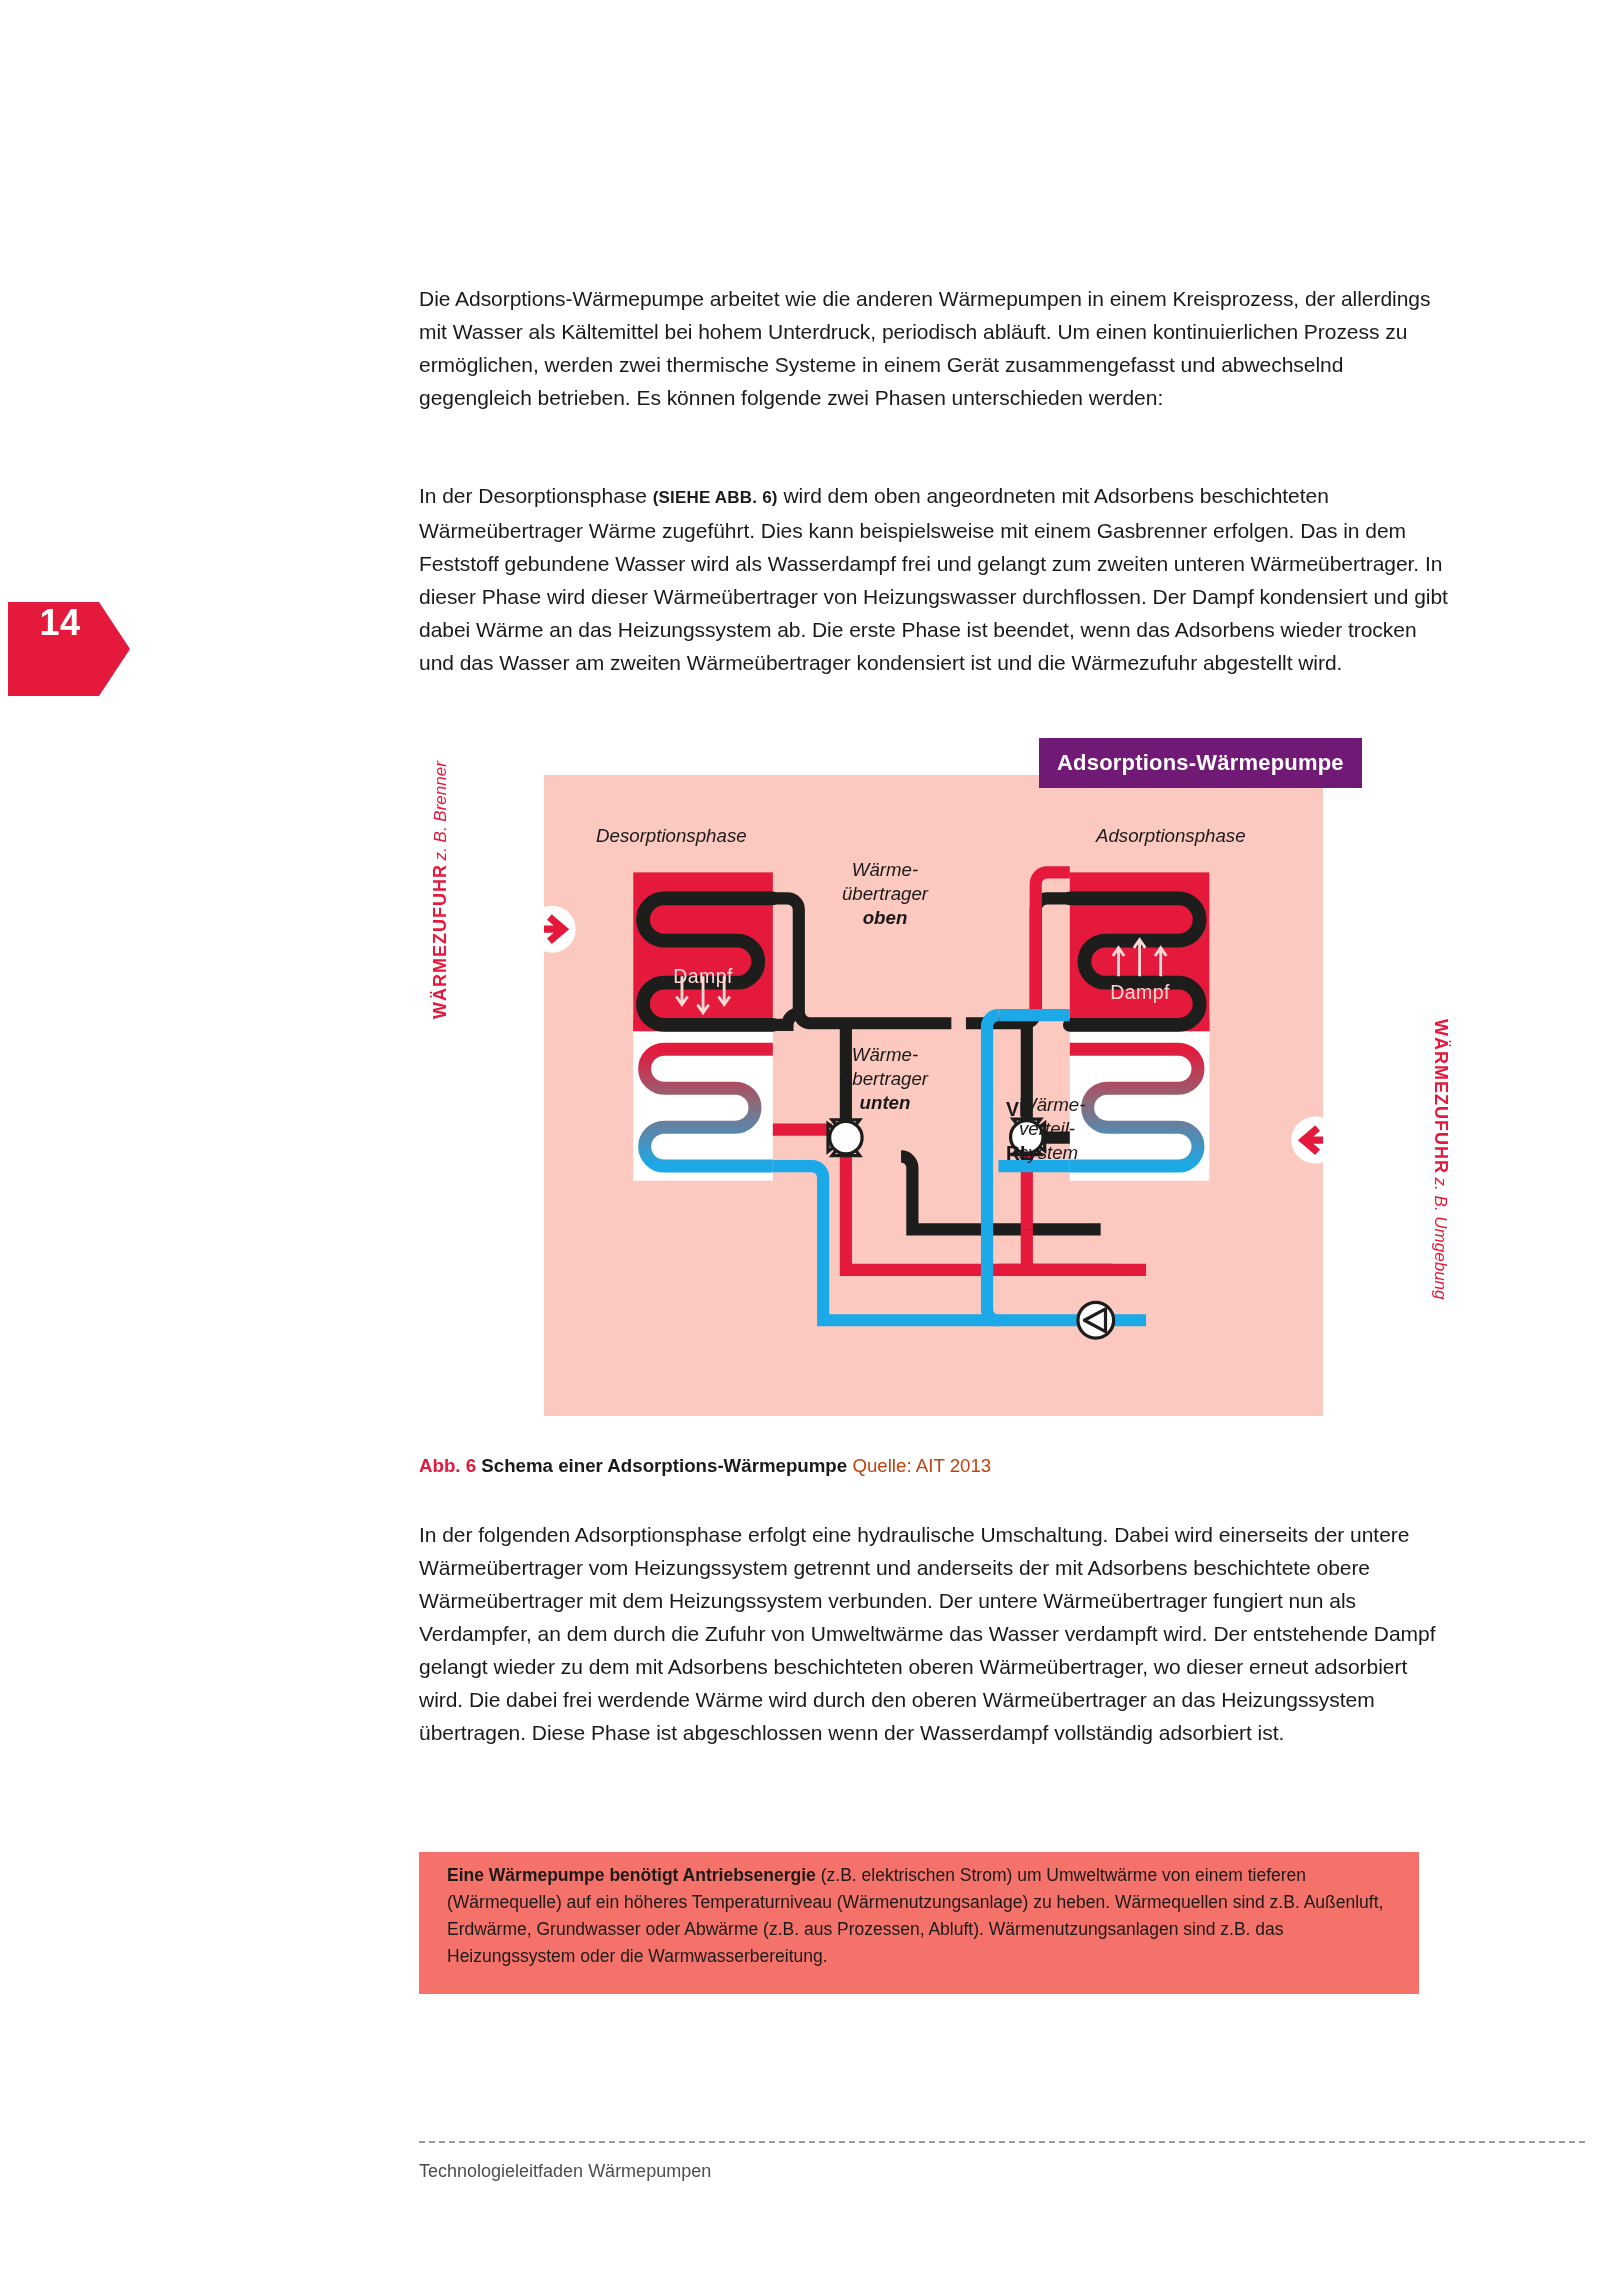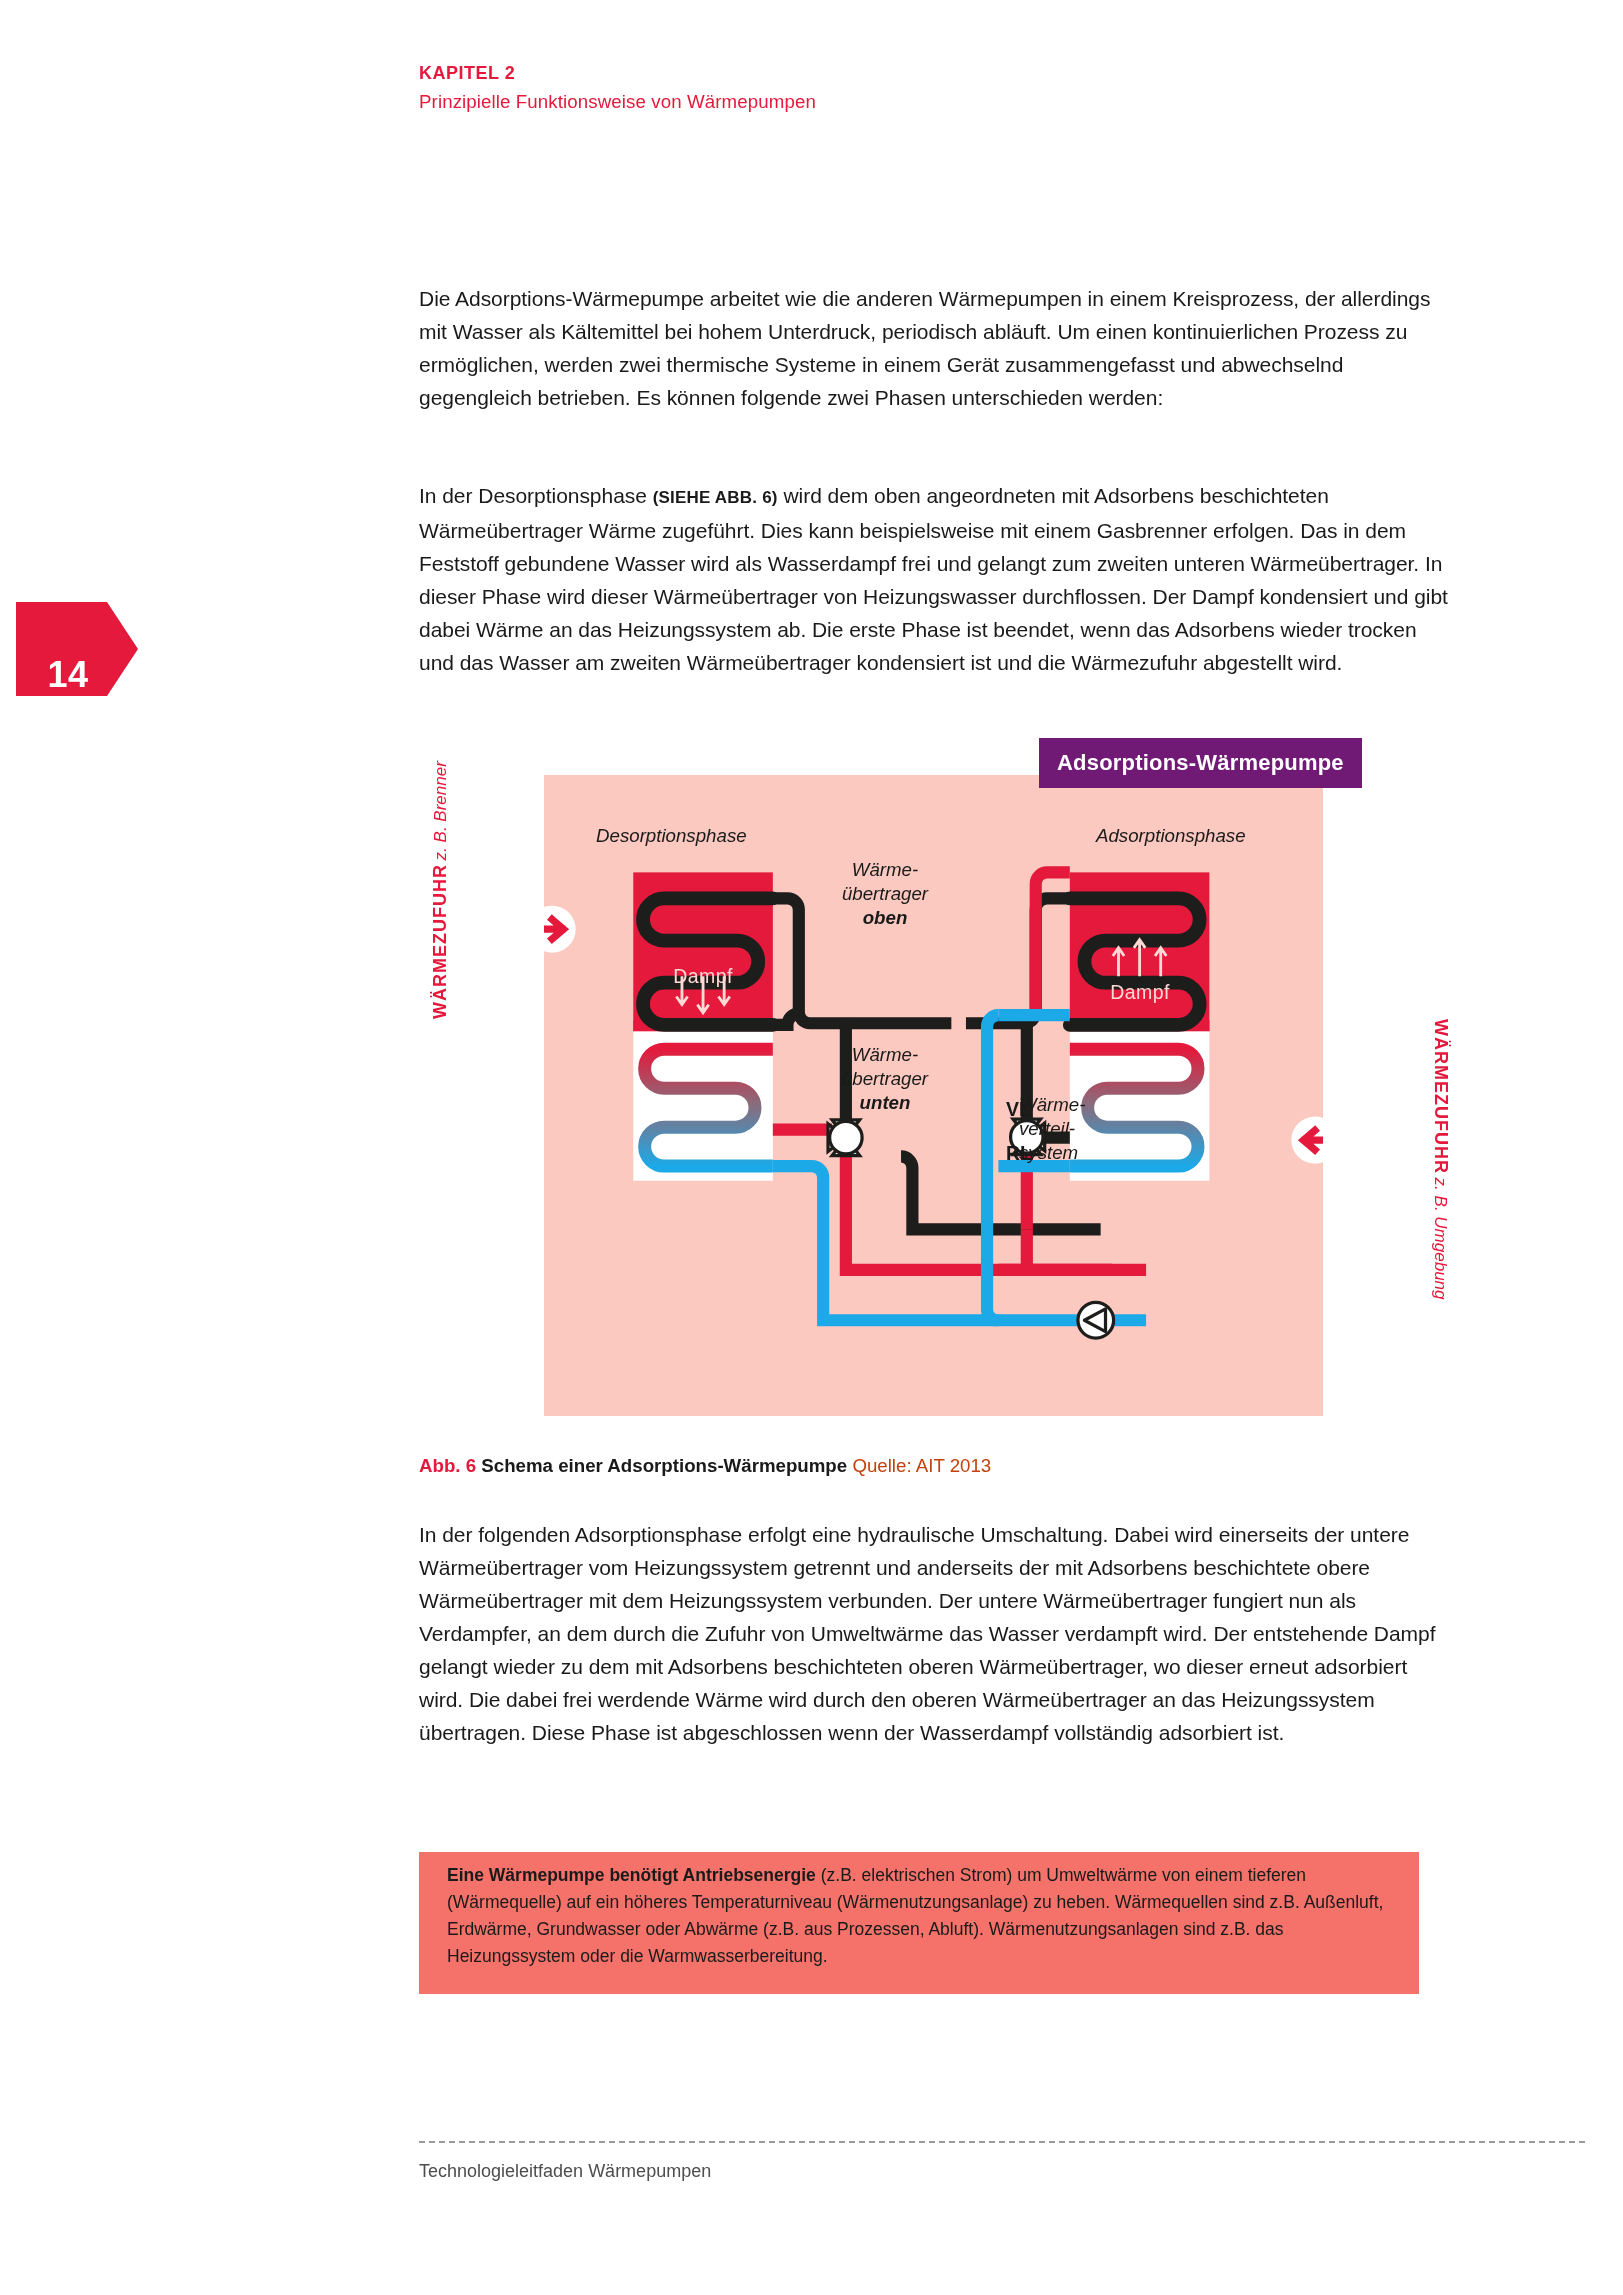--- a/index.html
+++ b/index.html
@@ -9,24 +9,24 @@
     background:#ffffff;
     font-family:"Liberation Sans","DejaVu Sans",sans-serif;
     color:#1a1a1a;
     position:relative;
     overflow:hidden;
   }
   .page{position:absolute;inset:0;}
 
   
   .page-tab{
-    position:absolute;left:16px;top:602px;width:122px;height:94px;
+    position:absolute;left:8px;top:602px;width:122px;height:94px;
     background:#e4193c;
     clip-path:polygon(0 0, 91px 0, 122px 50%, 91px 100%, 0 100%);
-    display:flex;align-items:flex-end;justify-content:center;
+    display:flex;align-items:flex-start;justify-content:center;
   }
   .page-tab span{
     color:#fff;font-weight:bold;font-size:36px;letter-spacing:0.4px;
     padding-right:18px;
   }
 
   
   .chapter{position:absolute;left:419px;top:63px;}
   .chapter .kap{
     color:#e4193c;font-weight:bold;font-size:18px;letter-spacing:0.5px;
@@ -135,24 +135,20 @@
 </style>
 </head>
 <body>
 
 <div class="page">
 
   <div class="page-tab">
     <span>14</span>
   </div>
 
-  <div class="chapter">
-    <p class="kap">KAPITEL 2</p>
-    <p class="sub">Prinzipielle Funktionsweise von Wärmepumpen</p>
-  </div>
 
   <div class="col" id="para1">
     <p class="body">Die Adsorptions-Wärmepumpe arbeitet wie die anderen Wärmepumpen in einem Kreisprozess, der allerdings mit Wasser als Kältemittel bei hohem Unterdruck, periodisch abläuft. Um einen kontinuierlichen Prozess zu ermöglichen, werden zwei thermische Systeme in einem Gerät zusammengefasst und abwechselnd gegengleich betrieben. Es können folgende zwei Phasen unterschieden werden:</p>
   </div>
 
   <div class="col" id="para2">
     <p class="body"><span>In der Desorptionsphase </span><span class="sc">(SIEHE ABB. 6)</span><span> wird dem oben angeordneten mit Adsorbens beschichteten Wärmeübertrager Wärme zugeführt. Dies kann beispielsweise mit einem Gasbrenner erfolgen. Das in dem Feststoff gebundene Wasser wird als Wasserdampf frei und gelangt zum zweiten unteren Wärmeübertrager. In dieser Phase wird dieser Wärmeübertrager von Heizungswasser durchflossen. Der Dampf kondensiert und gibt dabei Wärme an das Heizungssystem ab. Die erste Phase ist beendet, wenn das Adsorbens wieder trocken und das Wasser am zweiten Wärmeübertrager kondensiert ist und die Wärmezufuhr abgestellt wird.</span></p>
   </div>
 
   <div class="figure">

